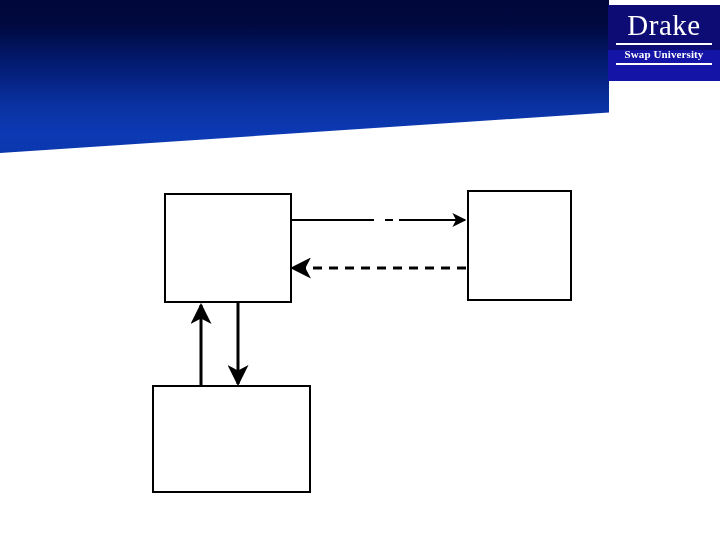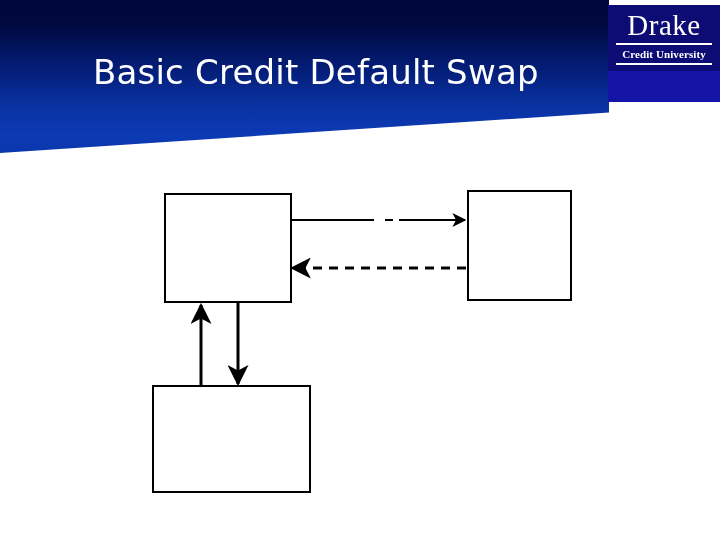--- a/index.html
+++ b/index.html
@@ -48,21 +48,21 @@
     letter-spacing: 0.2px;
     font-family: "DejaVu Sans", sans-serif;
   }
 
   
   #logo {
     position: absolute;
     left: 608px;
     top: 5px;
     width: 112px;
-    height: 97px;
+    height: 76px;
     background: #0c0c74;
     font-family: "Liberation Serif", serif;
     color: #ffffff;
     text-align: center;
     overflow: hidden;
   }
   #logo-bottom-fill {
     position: absolute;
     left: 0;
     right: 0;
@@ -142,28 +142,27 @@
     pointer-events: none;
   }
 </style>
 </head>
 <body>
 
 <div id="slide">
 
   <div id="banner"></div>
 
-  <div id="slide-title">Basic Credit Default Swap</div>
 
   <div id="logo">
     <div id="logo-bottom-fill"></div>
     <div class="logo-inner">
       <div id="logo-drake">Drake</div>
       <div class="logo-rule"></div>
-      <div id="logo-university">Credit University</div>
+      <div id="logo-university">Swap University</div>
       <div class="logo-rule"></div>
     </div>
   </div>
 
   <div class="dbox" id="box-protection-buyer">
     <span class="dbox-label"></span>
   </div>
 
   <div class="dbox" id="box-protection-seller">
     <span class="dbox-label"></span>

